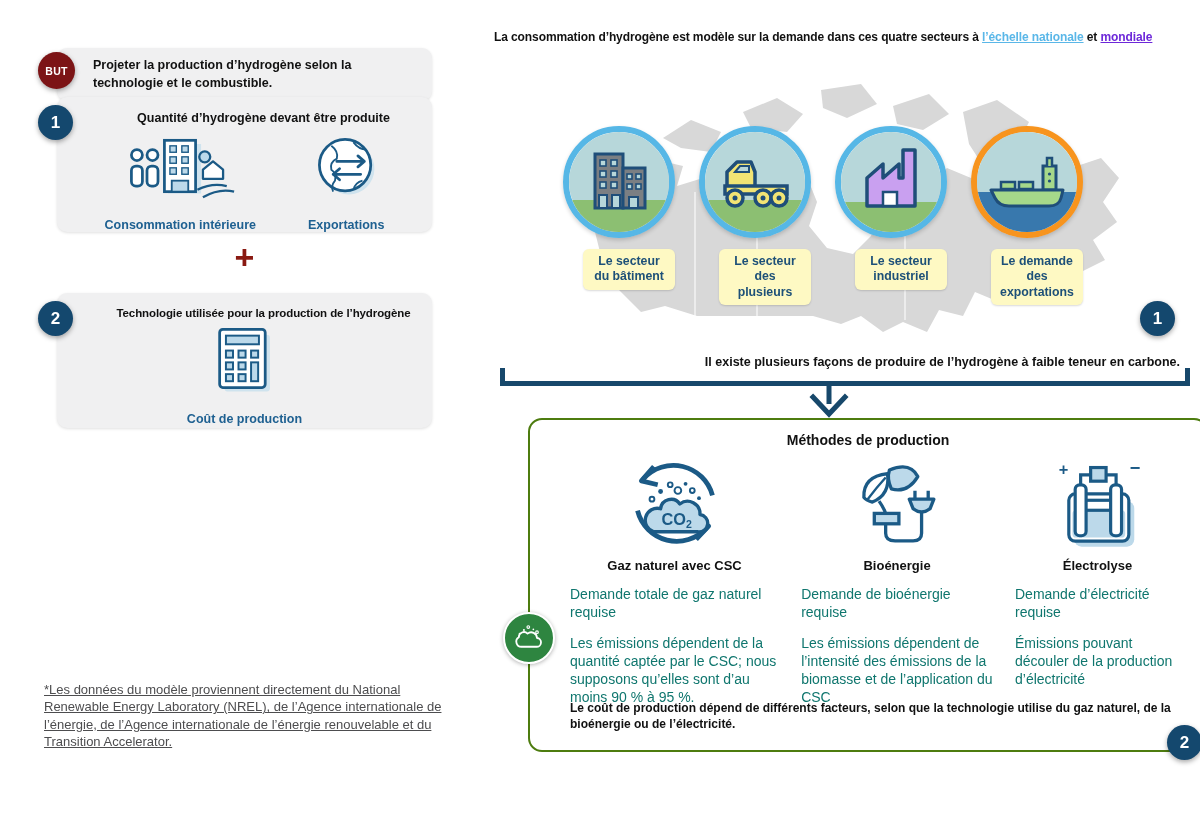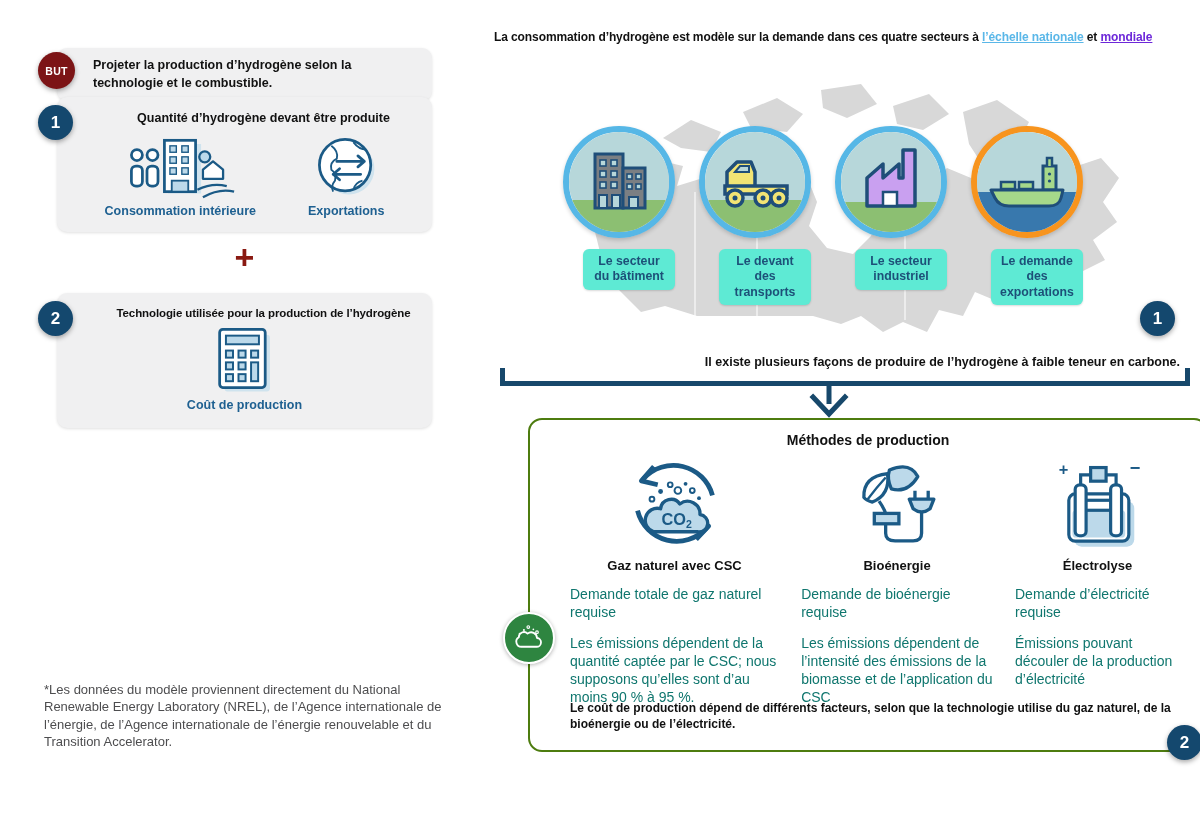--- a/index.html
+++ b/index.html
@@ -21,45 +21,45 @@
 
   .step-row{position:absolute;left:38px;width:394px;}
   .step1{top:97px;}
   .step2{top:293px;}
   .step-row .badge{position:absolute;left:0;top:8px;}
   .step-box{margin-left:19px;height:135px;padding:0;}
   .box-title{margin:0;padding:14px 8px 0 46px;font-size:12.5px;font-weight:bold;text-align:center;}
   .step2 .box-title{font-size:11.5px;white-space:nowrap;letter-spacing:-.1px;}
   .icon-row{display:flex;justify-content:center;align-items:flex-end;gap:52px;margin-top:8px;}
   .icon-item{display:flex;flex-direction:column;align-items:center;}
-  .icon-label{margin:5px 0 0;font-size:12.5px;font-weight:bold;color:#1e6091;text-align:left;}
+  .icon-label{margin:19px 0 0;font-size:12.5px;font-weight:bold;color:#1e6091;text-align:left;}
 
   .plus{position:absolute;left:57px;top:240px;width:375px;text-align:center;
         font-size:34px;font-weight:bold;color:#8a1a12;line-height:1;}
 
   .footnote{position:absolute;left:44px;top:681px;width:410px;margin:0;
-            font-size:13px;line-height:1.33;color:#4d4d4f;}
+            font-size:13px;line-height:1.33;color:#4d4d4f;text-decoration:underline;}
 
   
   .right-header{position:absolute;left:494px;top:30px;width:704px;margin:0;
                 font-size:12px;font-weight:bold;white-space:nowrap;letter-spacing:-.1px;}
   .lnk{text-decoration:underline;cursor:pointer;}
   .lnk-national{color:#5ab7e8;}
   .lnk-global{color:#6d28d9;}
 
   .map-area{position:absolute;left:497px;top:70px;width:700px;height:292px;}
   .canada-map{position:absolute;left:48px;top:4px;}
   .sectors{position:absolute;left:66px;top:56px;display:flex;gap:24px;}
   .sector{width:112px;display:flex;flex-direction:column;align-items:center;}
   .sector-circle{width:100px;height:100px;border-radius:50%;overflow:hidden;flex:none;
                  box-shadow:0 2px 4px rgba(0,0,0,.18);}
   .ring-blue{border:6px solid #56b7e6;}
   .ring-orange{border:6px solid #f7941e;}
   .sector-circle svg{display:block;width:100%;height:100%;}
-  .sector-label{margin-top:11px;background:#5eead4;border-radius:6px;padding:5px 8px;
+  .sector-label{margin-top:11px;background:#fef9c3;border-radius:6px;padding:5px 8px;
                 box-shadow:0 1px 2px rgba(0,0,0,.15);font-size:12.3px;font-weight:bold;
                 color:#1d5078;text-align:center;line-height:1.25;max-width:126px;margin-left:20px;}
 
   .badge-1{position:absolute;left:1140px;top:301px;}
   .bridge-text{position:absolute;left:500px;top:355px;width:680px;margin:0;text-align:right;
                font-size:12.5px;font-weight:bold;}
   .bracket{position:absolute;left:500px;top:368px;width:680px;height:13px;
            border-left:5px solid #17486b;border-right:5px solid #17486b;border-bottom:5px solid #17486b;}
   .down-arrow{position:absolute;left:806px;top:386px;}
 
@@ -212,21 +212,21 @@
             <path d="M30,40 L35,34 H44 v6 Z" fill="#b7d7da" stroke="#1f4e79" stroke-width="2"></path>
             <rect x="20" y="54" width="62" height="8" fill="#f2e474" stroke="#1f4e79" stroke-width="3.5"></rect>
             <circle cx="30" cy="66" r="8" fill="#f2e474" stroke="#1f4e79" stroke-width="3.5"></circle>
             <circle cx="30" cy="66" r="2.5" fill="#1f4e79"></circle>
             <circle cx="58" cy="66" r="8" fill="#f2e474" stroke="#1f4e79" stroke-width="3.5"></circle>
             <circle cx="58" cy="66" r="2.5" fill="#1f4e79"></circle>
             <circle cx="74" cy="66" r="8" fill="#f2e474" stroke="#1f4e79" stroke-width="3.5"></circle>
             <circle cx="74" cy="66" r="2.5" fill="#1f4e79"></circle>
           </svg>
         </div>
-        <div class="sector-label">Le devant des transports</div>
+        <div class="sector-label">Le secteur des plusieurs</div>
       </div>
 
       <div class="sector">
         <div class="sector-circle ring-blue">
           <svg viewBox="0 0 100 100">
             <rect width="100" height="100" fill="#b7d7da"></rect>
             <rect y="70" width="100" height="30" fill="#8cbf72"></rect>
             <path d="M26,74 V46 L42,32 V46 L58,32 V46 H62 V18 H74 V74 Z" fill="#c9a0f0" stroke="#1f4e79" stroke-width="3.5" stroke-linejoin="round"></path>
             <rect x="42" y="60" width="14" height="14" fill="#fff" stroke="#1f4e79" stroke-width="2.5"></rect>
           </svg>

